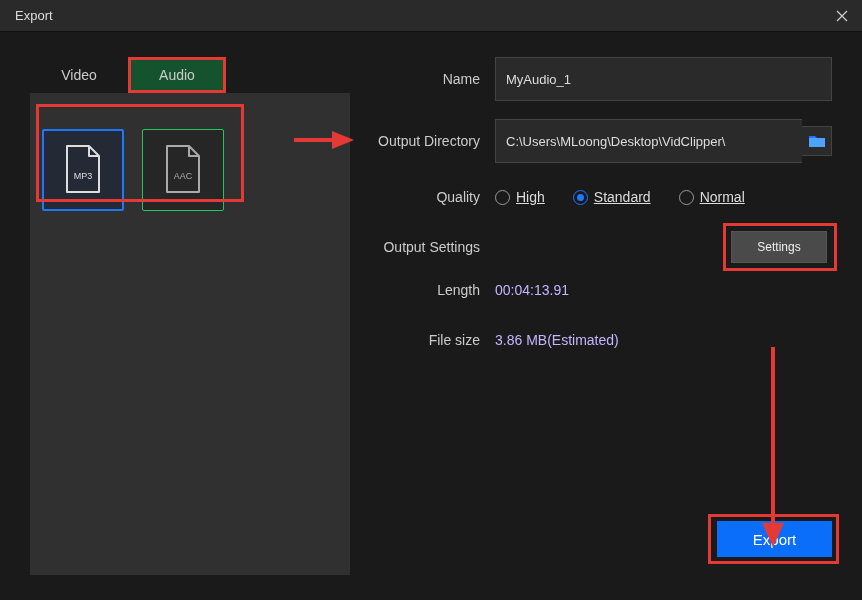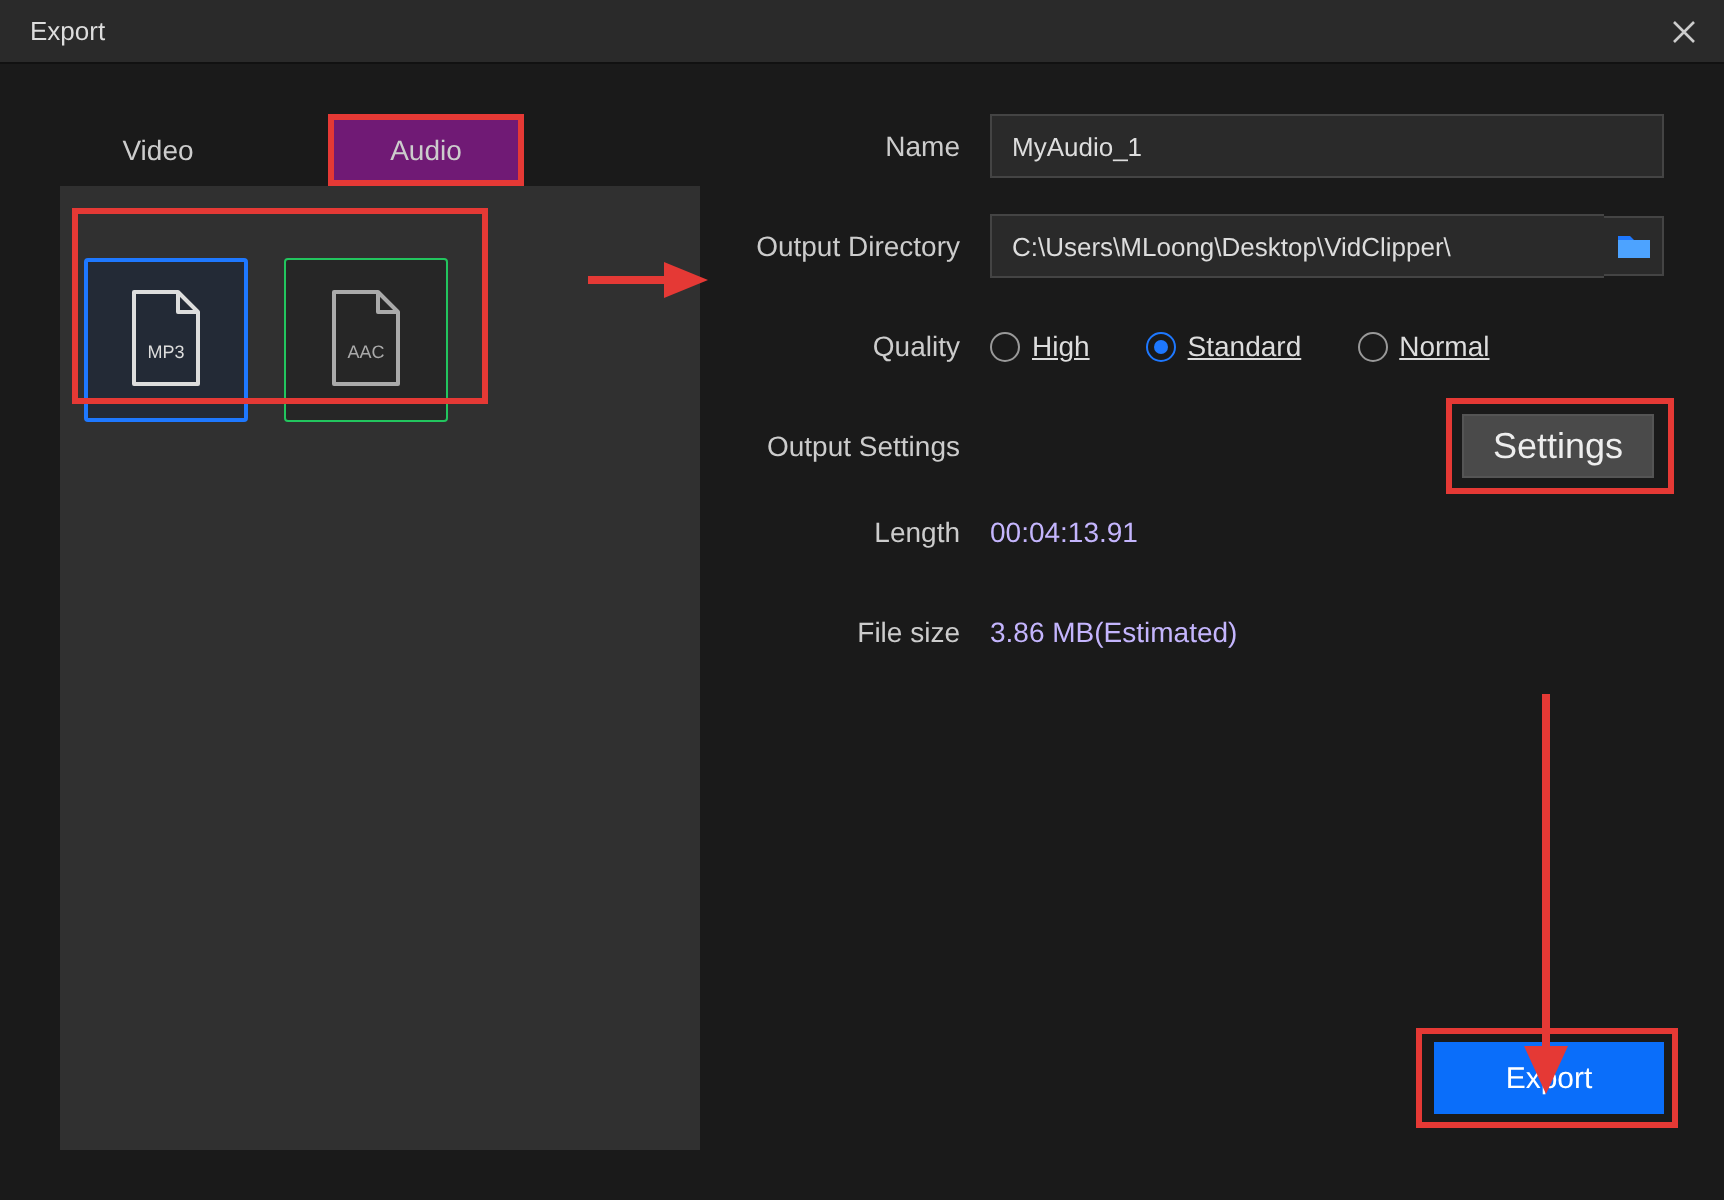--- a/index.html
+++ b/index.html
@@ -38,33 +38,32 @@
       gap: 10px;
     }
     .left-panel {
       width: 320px;
       display: flex;
       flex-direction: column;
     }
     .tabs {
       display: flex;
       height: 36px;
-      gap: 36px;
     }
     .tab {
       width: 98px;
       display: flex;
       align-items: center;
       justify-content: center;
       cursor: pointer;
       color: #ccc;
       font-size: 14px;
     }
     .tab.active {
-      background: #701a75;
+      background: #14532d;
     }
     .tab-highlight-red { border: 3px solid #e53935; }
     .format-area {
       background: #303030;
       flex: 1;
       padding: 36px 12px;
       position: relative;
     }
     .format-box-highlight {
       position: absolute;
@@ -112,21 +111,21 @@
       color: #ccc;
       font-size: 14px;
     }
     .row-content {
       flex: 1;
       display: flex;
       align-items: center;
     }
     .text-input {
       flex: 1;
-      height: 32px;
+      height: 44px;
       background: #2a2a2a;
       border: 1px solid #444;
       color: #ddd;
       padding: 0 10px;
       font-size: 13px;
       outline: none;
     }
     .dir-row .text-input { border-right: none; }
     .folder-btn {
       width: 30px;
@@ -167,21 +166,21 @@
       border-radius: 50%;
       background: #1e78ff;
     }
     .settings-btn {
       width: 96px;
       height: 32px;
       background: #4a4a4a;
       border: 1px solid #555;
       color: #eee;
       cursor: pointer;
-      font-size: 18px;
+      font-size: 12px;
       display: flex;
       align-items: center;
       justify-content: center;
     }
     .settings-highlight {
       position: absolute;
       border: 3px solid #e53935;
       pointer-events: none;
     }
     .static-value { color: #c4b5fd; }

